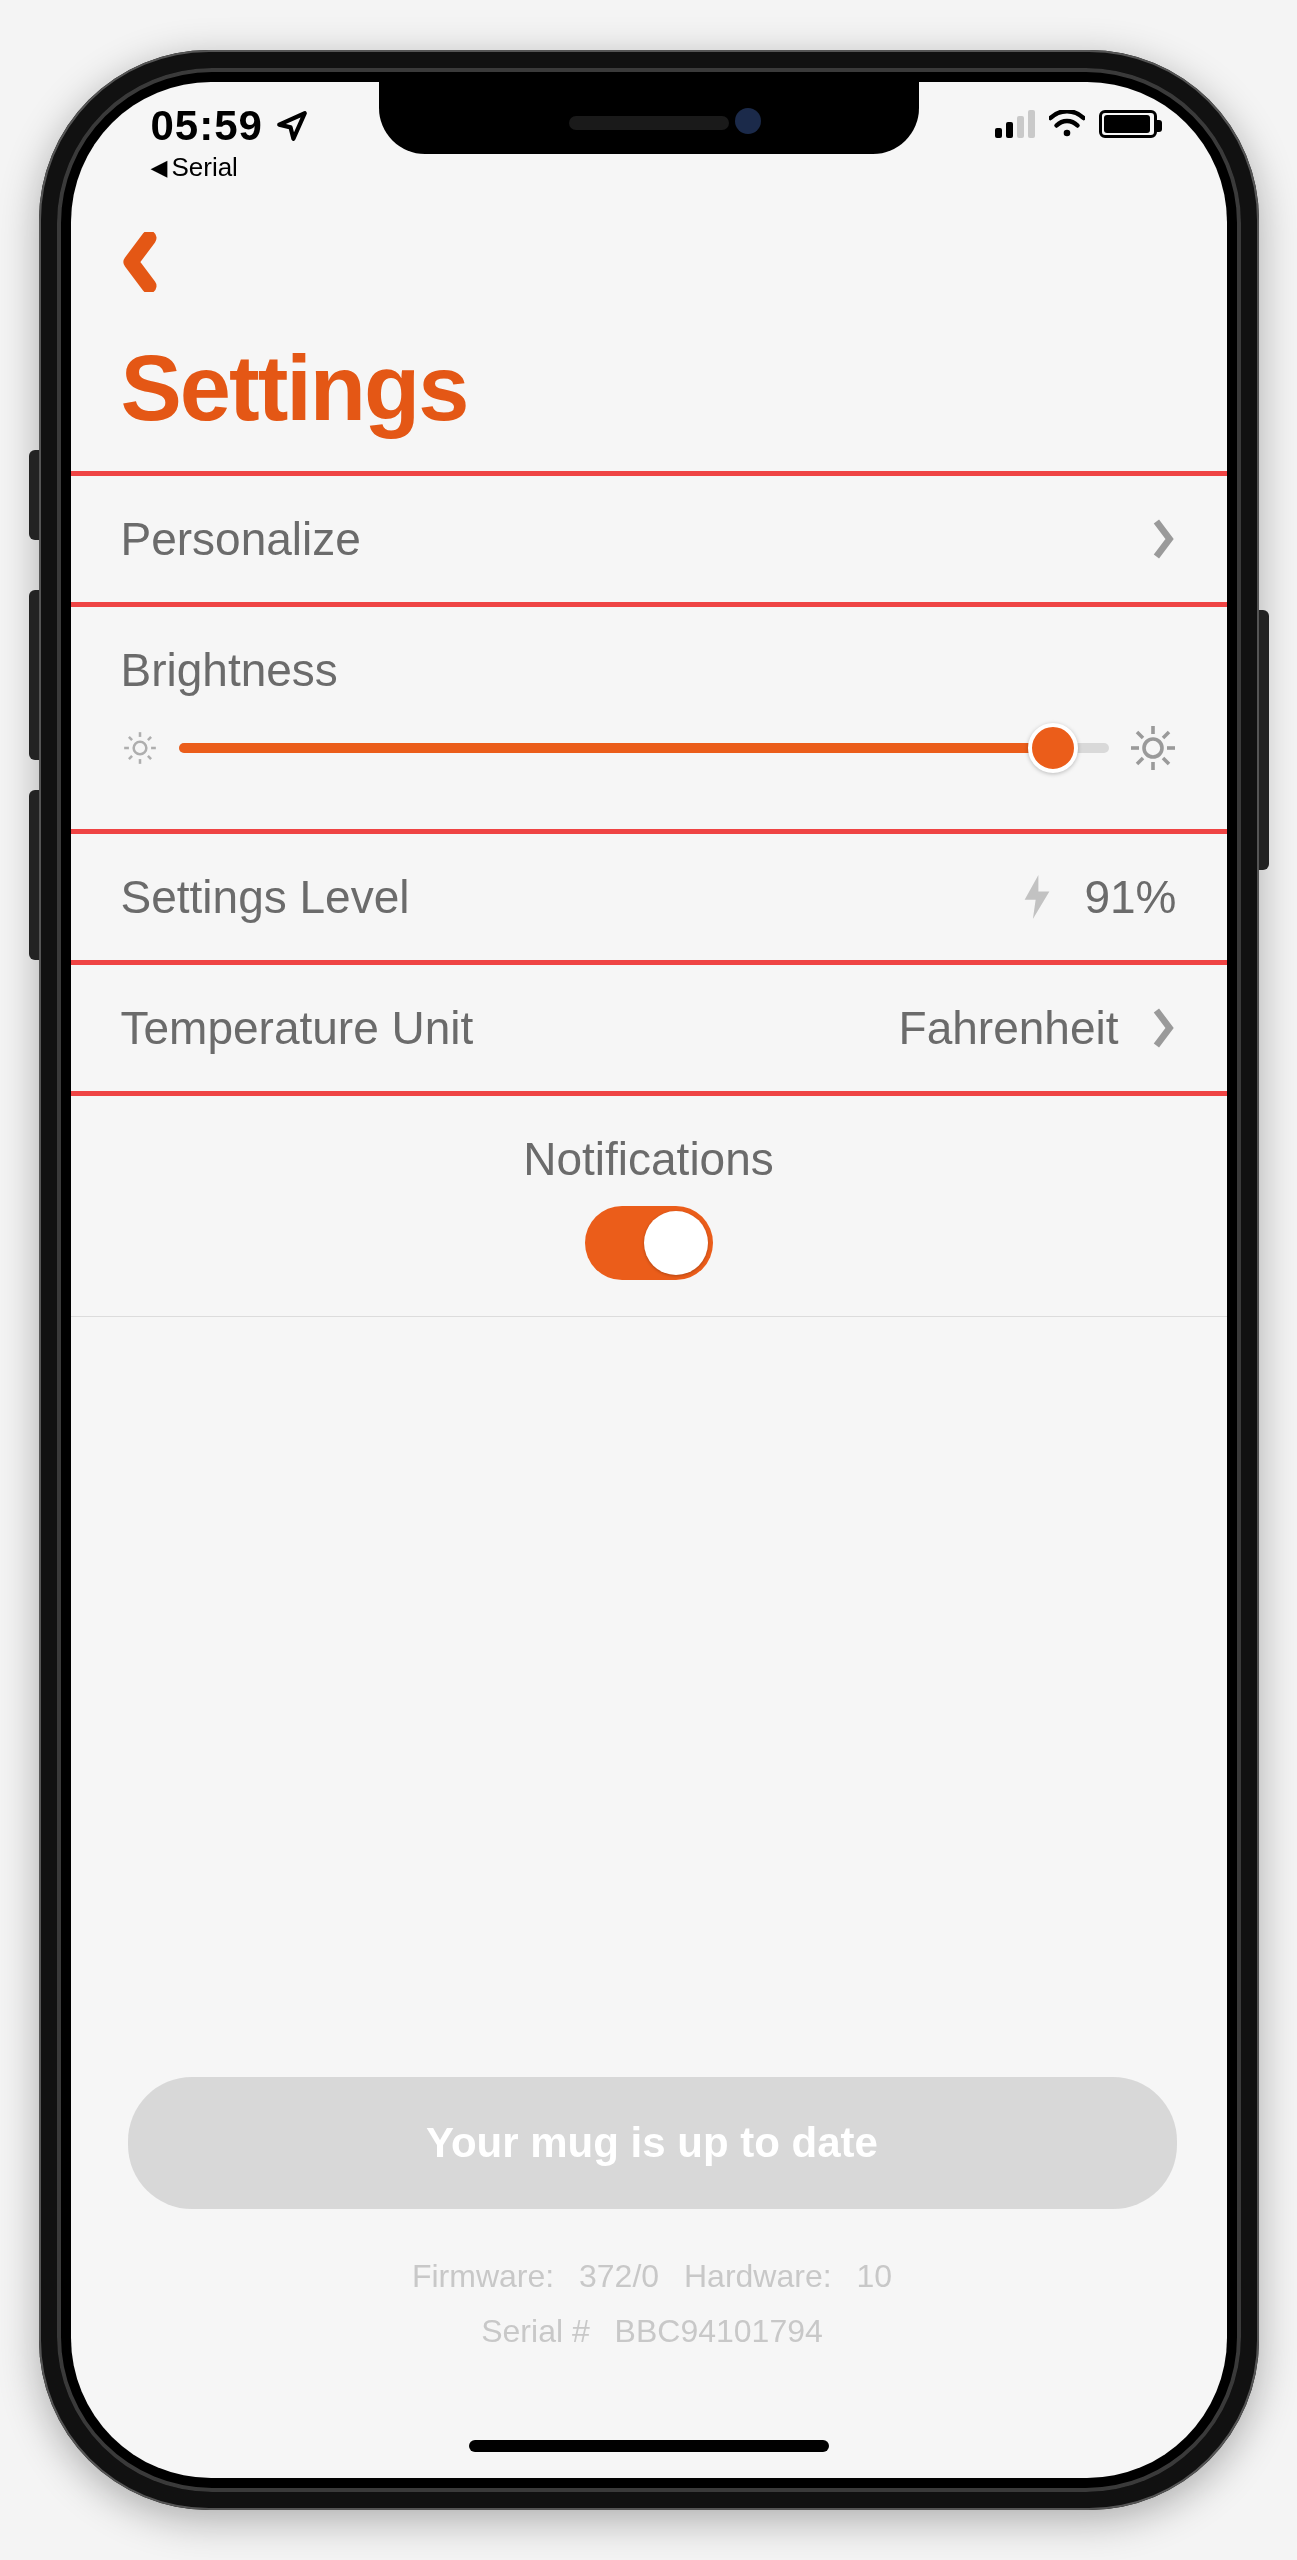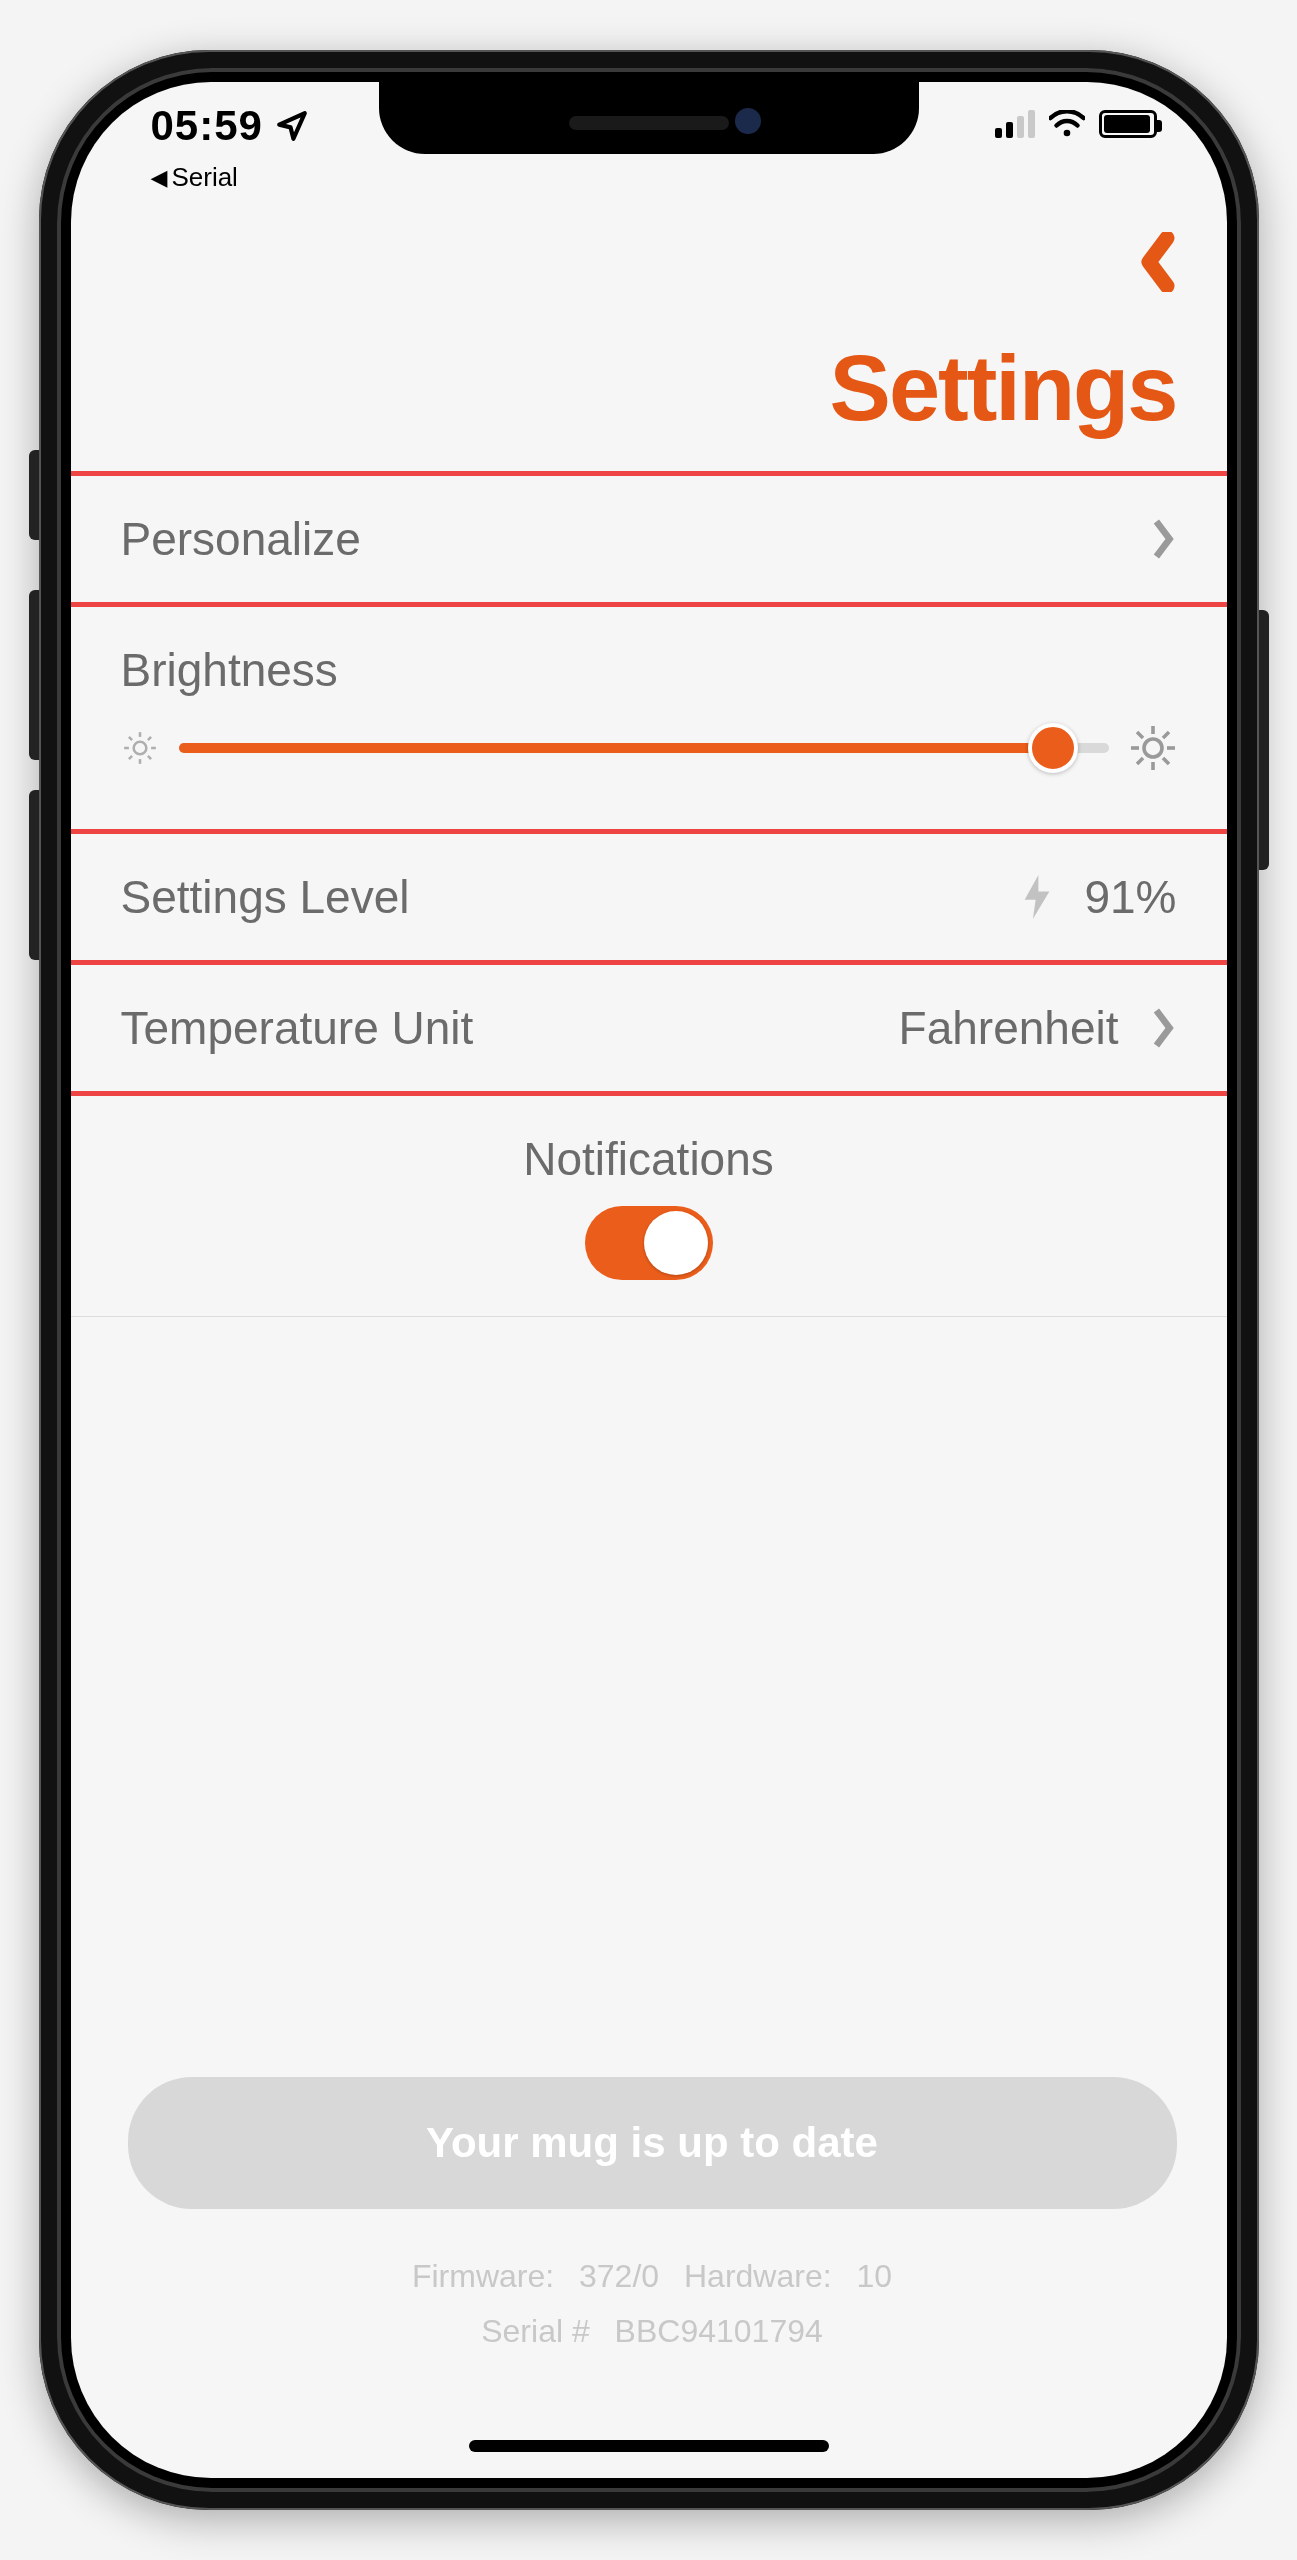--- a/index.html
+++ b/index.html
@@ -75,30 +75,29 @@
   .status-bar {
     position: absolute;
     top: 20px;
     left: 0; right: 0;
     height: 90px;
     padding: 0 70px 0 80px;
     display: flex;
     justify-content: space-between;
     align-items: flex-start;
   }
-  .status-left { display:flex; flex-direction:column; gap:12px; }
+  .status-left { display:flex; flex-direction:column; gap:2px; }
   .status-time-row { display:flex; align-items:center; gap:12px; }
   .status-time { font-size:42px; font-weight:700; color:#000; letter-spacing:1px; }
   .status-breadcrumb { display:flex; align-items:center; gap:4px; font-size:26px; color:#000; }
   .status-right { display:flex; align-items:center; gap:14px; margin-top:8px; }
 
   
   .app-header {
     padding: 150px 50px 0 50px;
-    text-align: right;
   }
   .back-row { margin-bottom: 40px; }
   .page-title {
     font-size: 92px;
     font-weight: 800;
     color: #e45715;
     letter-spacing: -2px;
     padding-bottom: 30px;
   }
 

